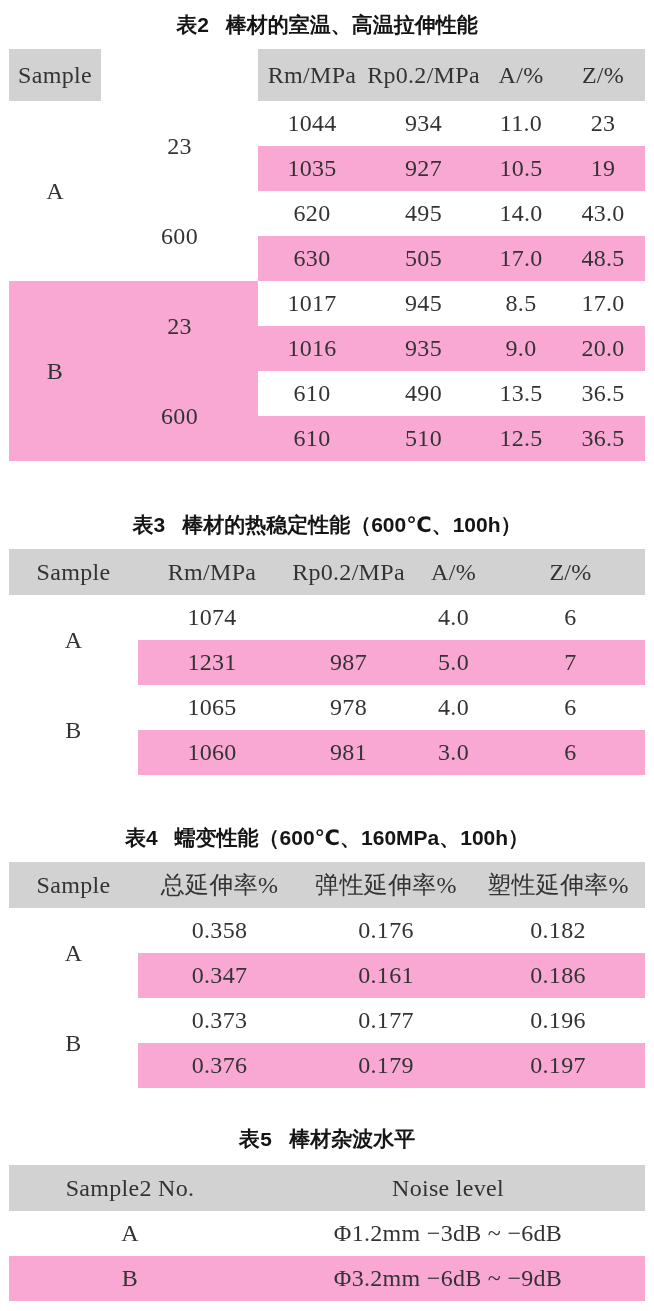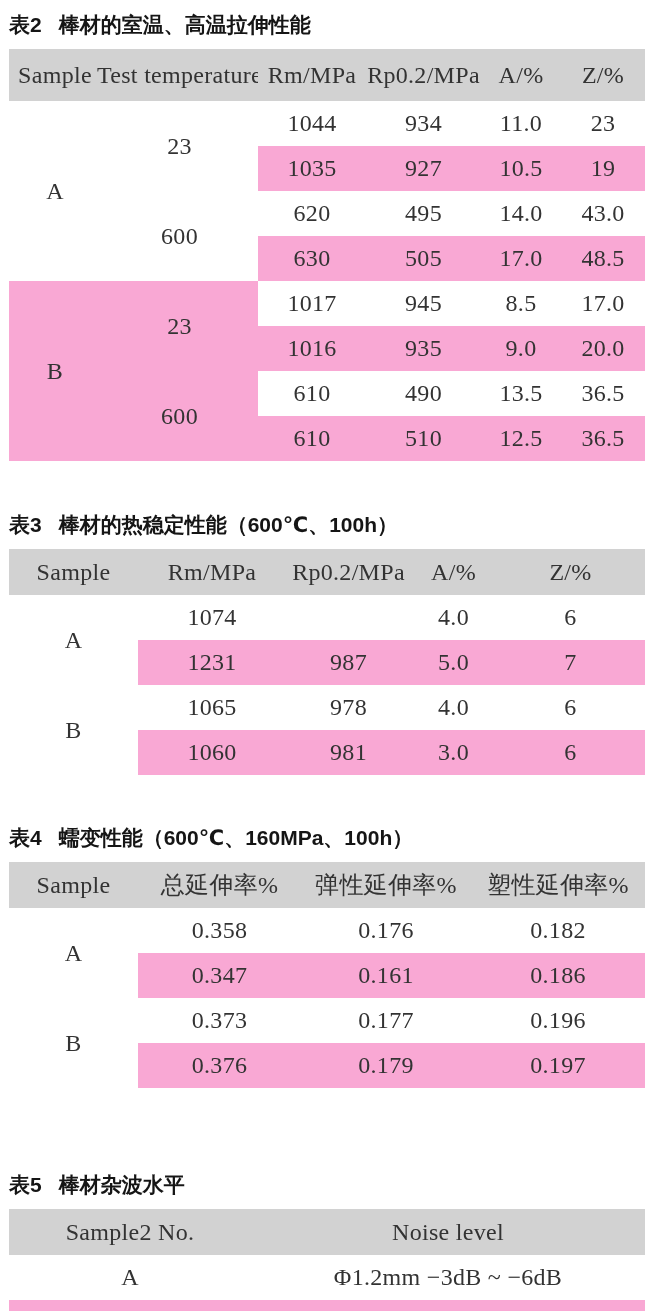--- a/index.html
+++ b/index.html
@@ -3,50 +3,49 @@
 <meta charset="utf-8">
 <style>
   html,body{margin:0;padding:0;}
   body{
     width:654px;height:1311px;background:#ffffff;
     font-family:"Liberation Serif","DejaVu Serif",serif;
     color:#333333;
   }
   .page{padding:10px 0 0 9px;}
   .title{
-    width:636px;display:flex;align-items:center;gap:17px;
+    width:636px;display:flex;justify-content:center;align-items:center;gap:17px;
     font-family:"Liberation Sans","DejaVu Sans",sans-serif;
     font-weight:bold;font-size:21px;color:#151515;
     margin:0 0 9px 0;white-space:nowrap;line-height:30px;
   }
   .tbl{display:grid;width:636px;font-size:24px;letter-spacing:0.3px;}
   .c{display:flex;align-items:center;justify-content:center;white-space:nowrap;}
   .hd{background:#d2d2d2;}
   .g{background:#f9a8d4;}
   .t2{grid-template-columns:92px 157px 108px 115px 80px 84px;grid-template-rows:52px repeat(8,45px);}
   .t3{grid-template-columns:129px 148px 125px 85px 149px;grid-template-rows:46px repeat(4,45px);}
   .t4{grid-template-columns:129px 163px 170px 174px;grid-template-rows:46px repeat(4,45px);}
   .t5{grid-template-columns:242px 394px;grid-template-rows:46px repeat(2,45px);}
   .mt3{margin-top:49px;}
   .mt4{margin-top:48px;}
-  .mt5{margin-top:82px;}
+  .mt5{margin-top:38px;font-family:Liberation Mono, monospace;}
 </style>
 </head>
 <body>
 
 <div class="page">
 
   <h2 class="title">
     <span>表2</span>
     <span>棒材的室温、高温拉伸性能</span>
   </h2>
 
   <div class="tbl t2">
     <div class="c hd" style="grid-area:1/1">Sample</div>
-    <div class="c hd" style="grid-area:1/2">Test temperature</div>
     <div class="c hd" style="grid-area:1/3">Rm/MPa</div>
     <div class="c hd" style="grid-area:1/4">Rp0.2/MPa</div>
     <div class="c hd" style="grid-area:1/5">A/%</div>
     <div class="c hd" style="grid-area:1/6">Z/%</div>
 
     <div class="c" style="grid-area:2/1/6/2">A</div>
     <div class="c" style="grid-area:2/2/4/3">23</div>
     <div class="c" style="grid-area:4/2/6/3">600</div>
 
     <div class="c" style="grid-area:2/3">1044</div>

